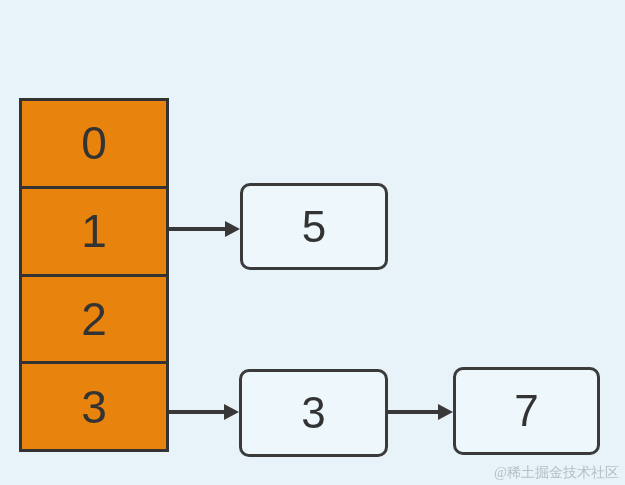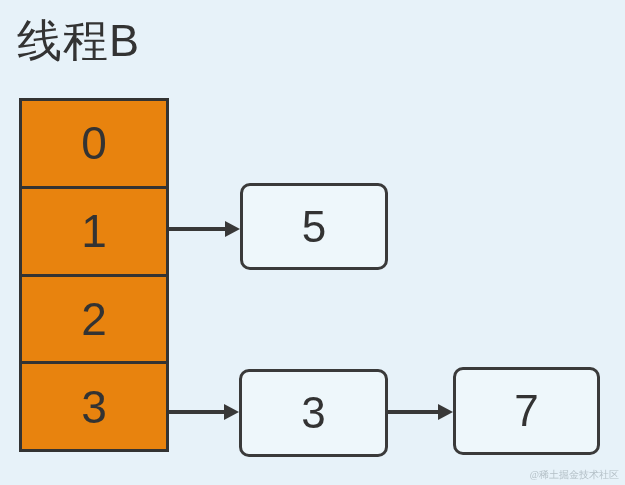--- a/index.html
+++ b/index.html
@@ -99,31 +99,30 @@
   .arrow-2 .head  { left: 55px; }
   .arrow-3 { left: 388px; top: 412px; width: 65px; }
   .arrow-3 .shaft { width: 52px; }
   .arrow-3 .head  { left: 50px; }
 
   
   .watermark {
     position: absolute;
     right: 6px;
     bottom: 3px;
-    font-size: 10px;
+    font-size: 14px;
     color: #b3bfc6;
     font-family: "Liberation Serif", "DejaVu Serif", serif;
   }
 </style>
 </head>
 <body>
 
 <div class="canvas">
 
-  <div class="title">线程B</div>
 
   <div class="bucket-array">
     <div class="bucket-cell">0</div>
     <div class="bucket-cell">1</div>
     <div class="bucket-cell">2</div>
     <div class="bucket-cell">3</div>
   </div>
 
   <div class="arrow arrow-1">
     <div class="shaft"></div>

